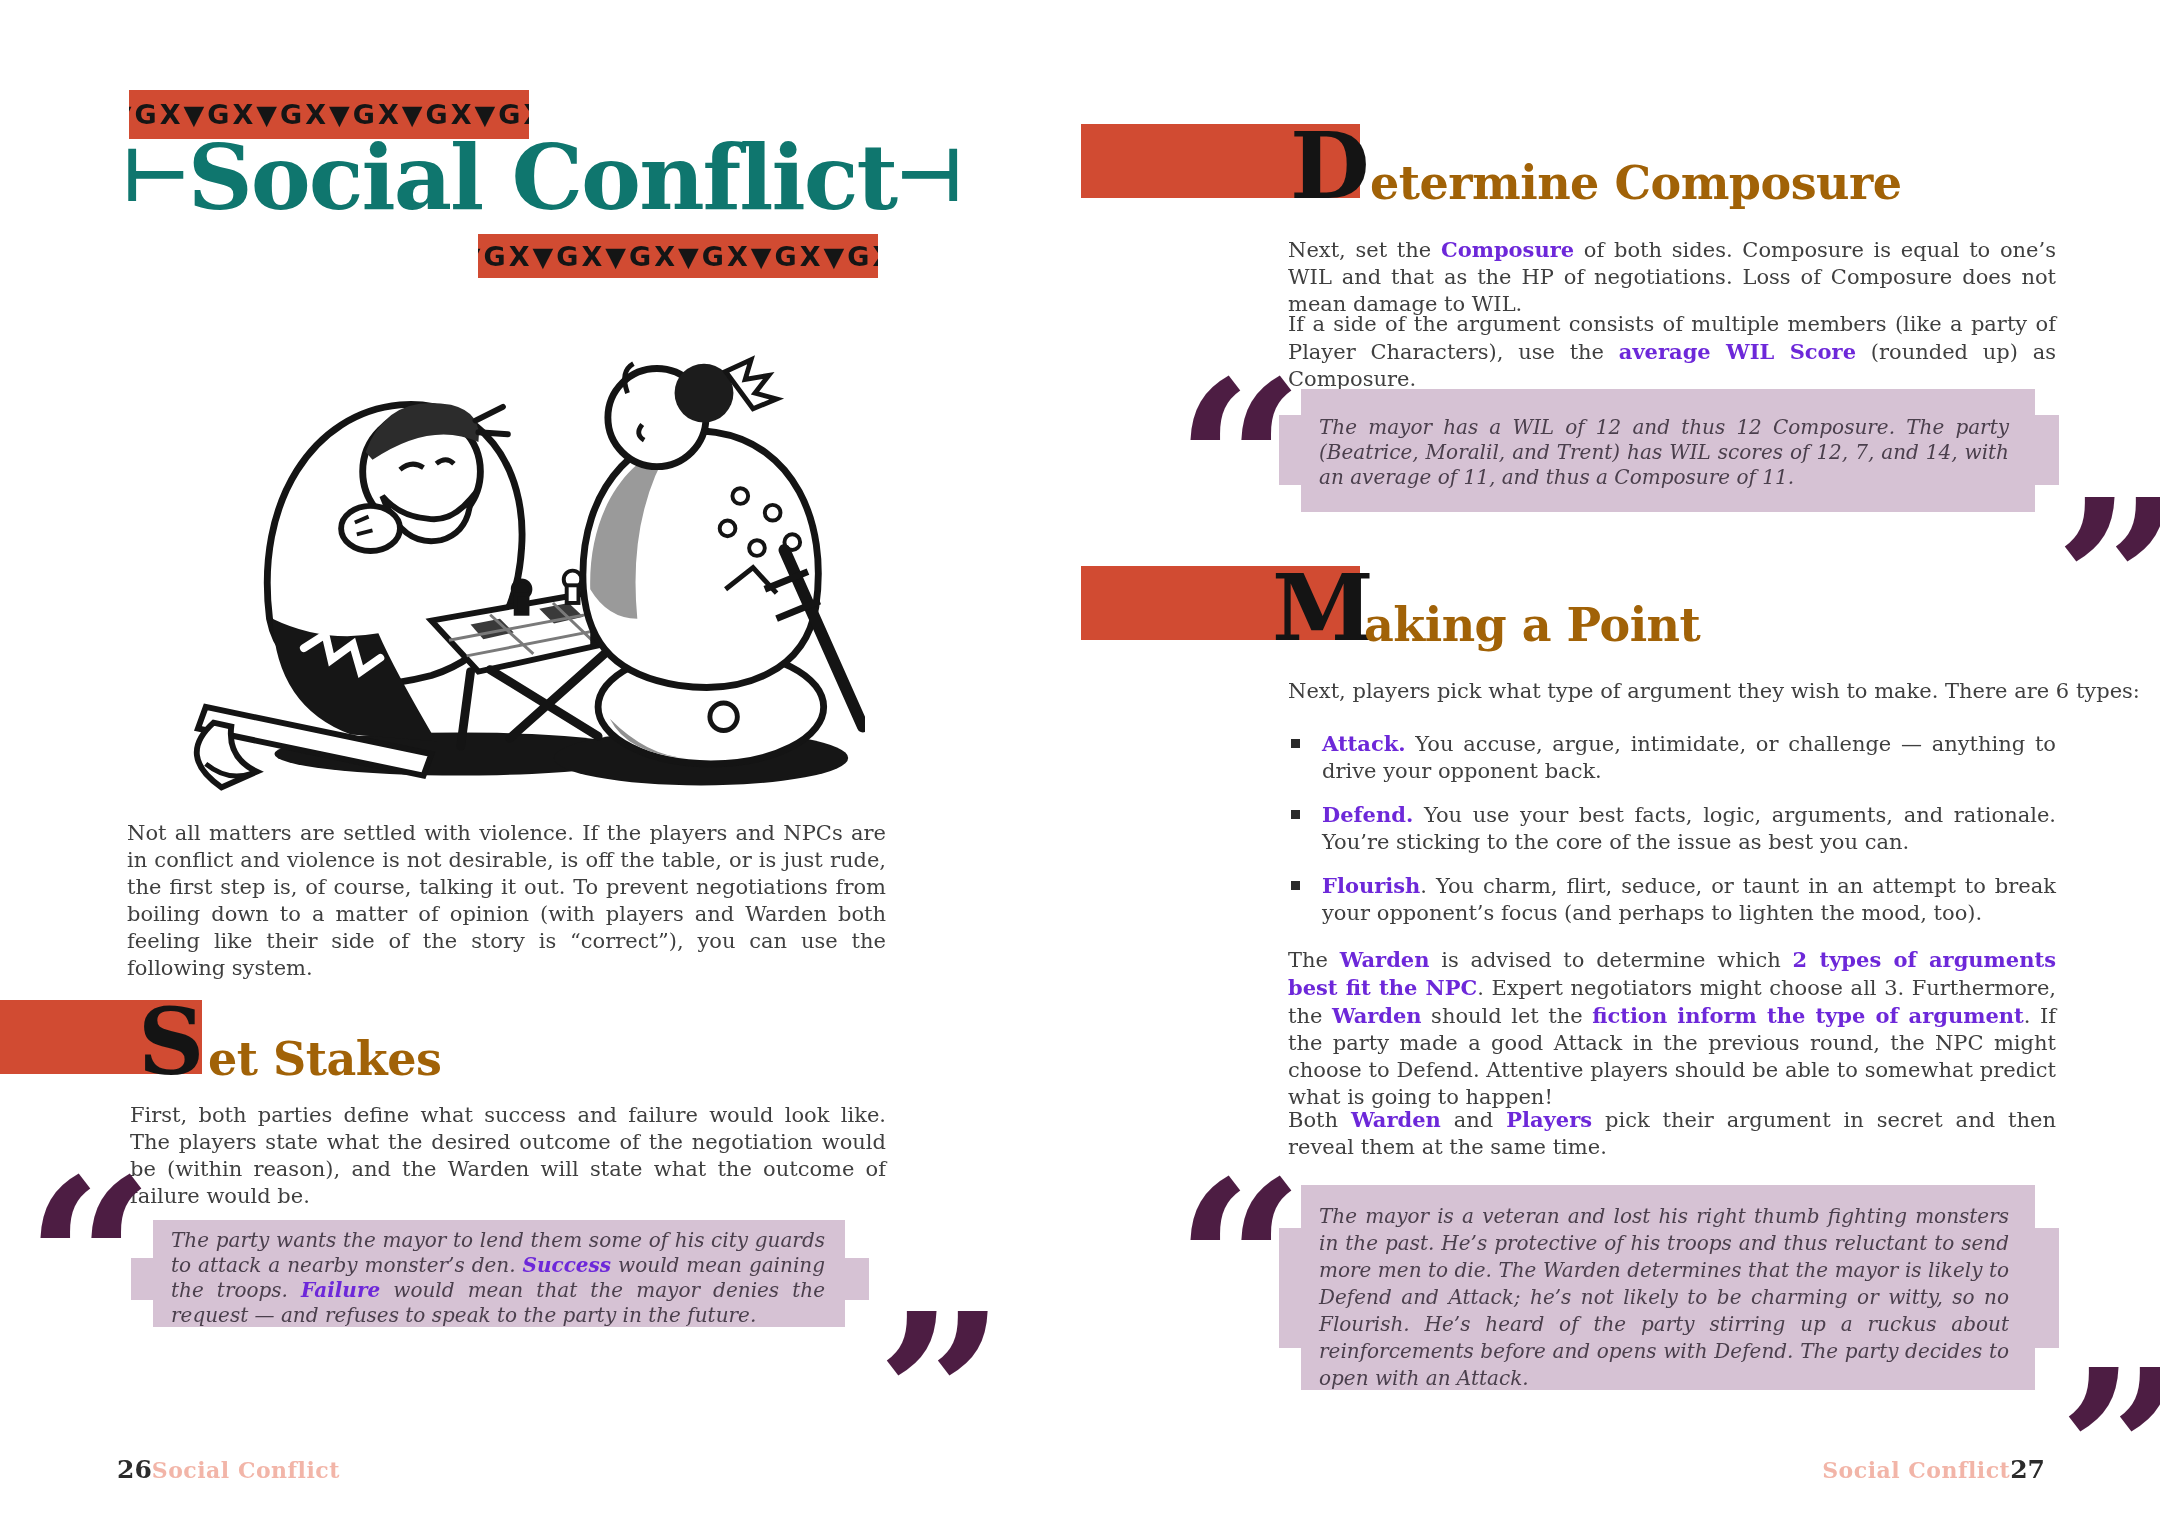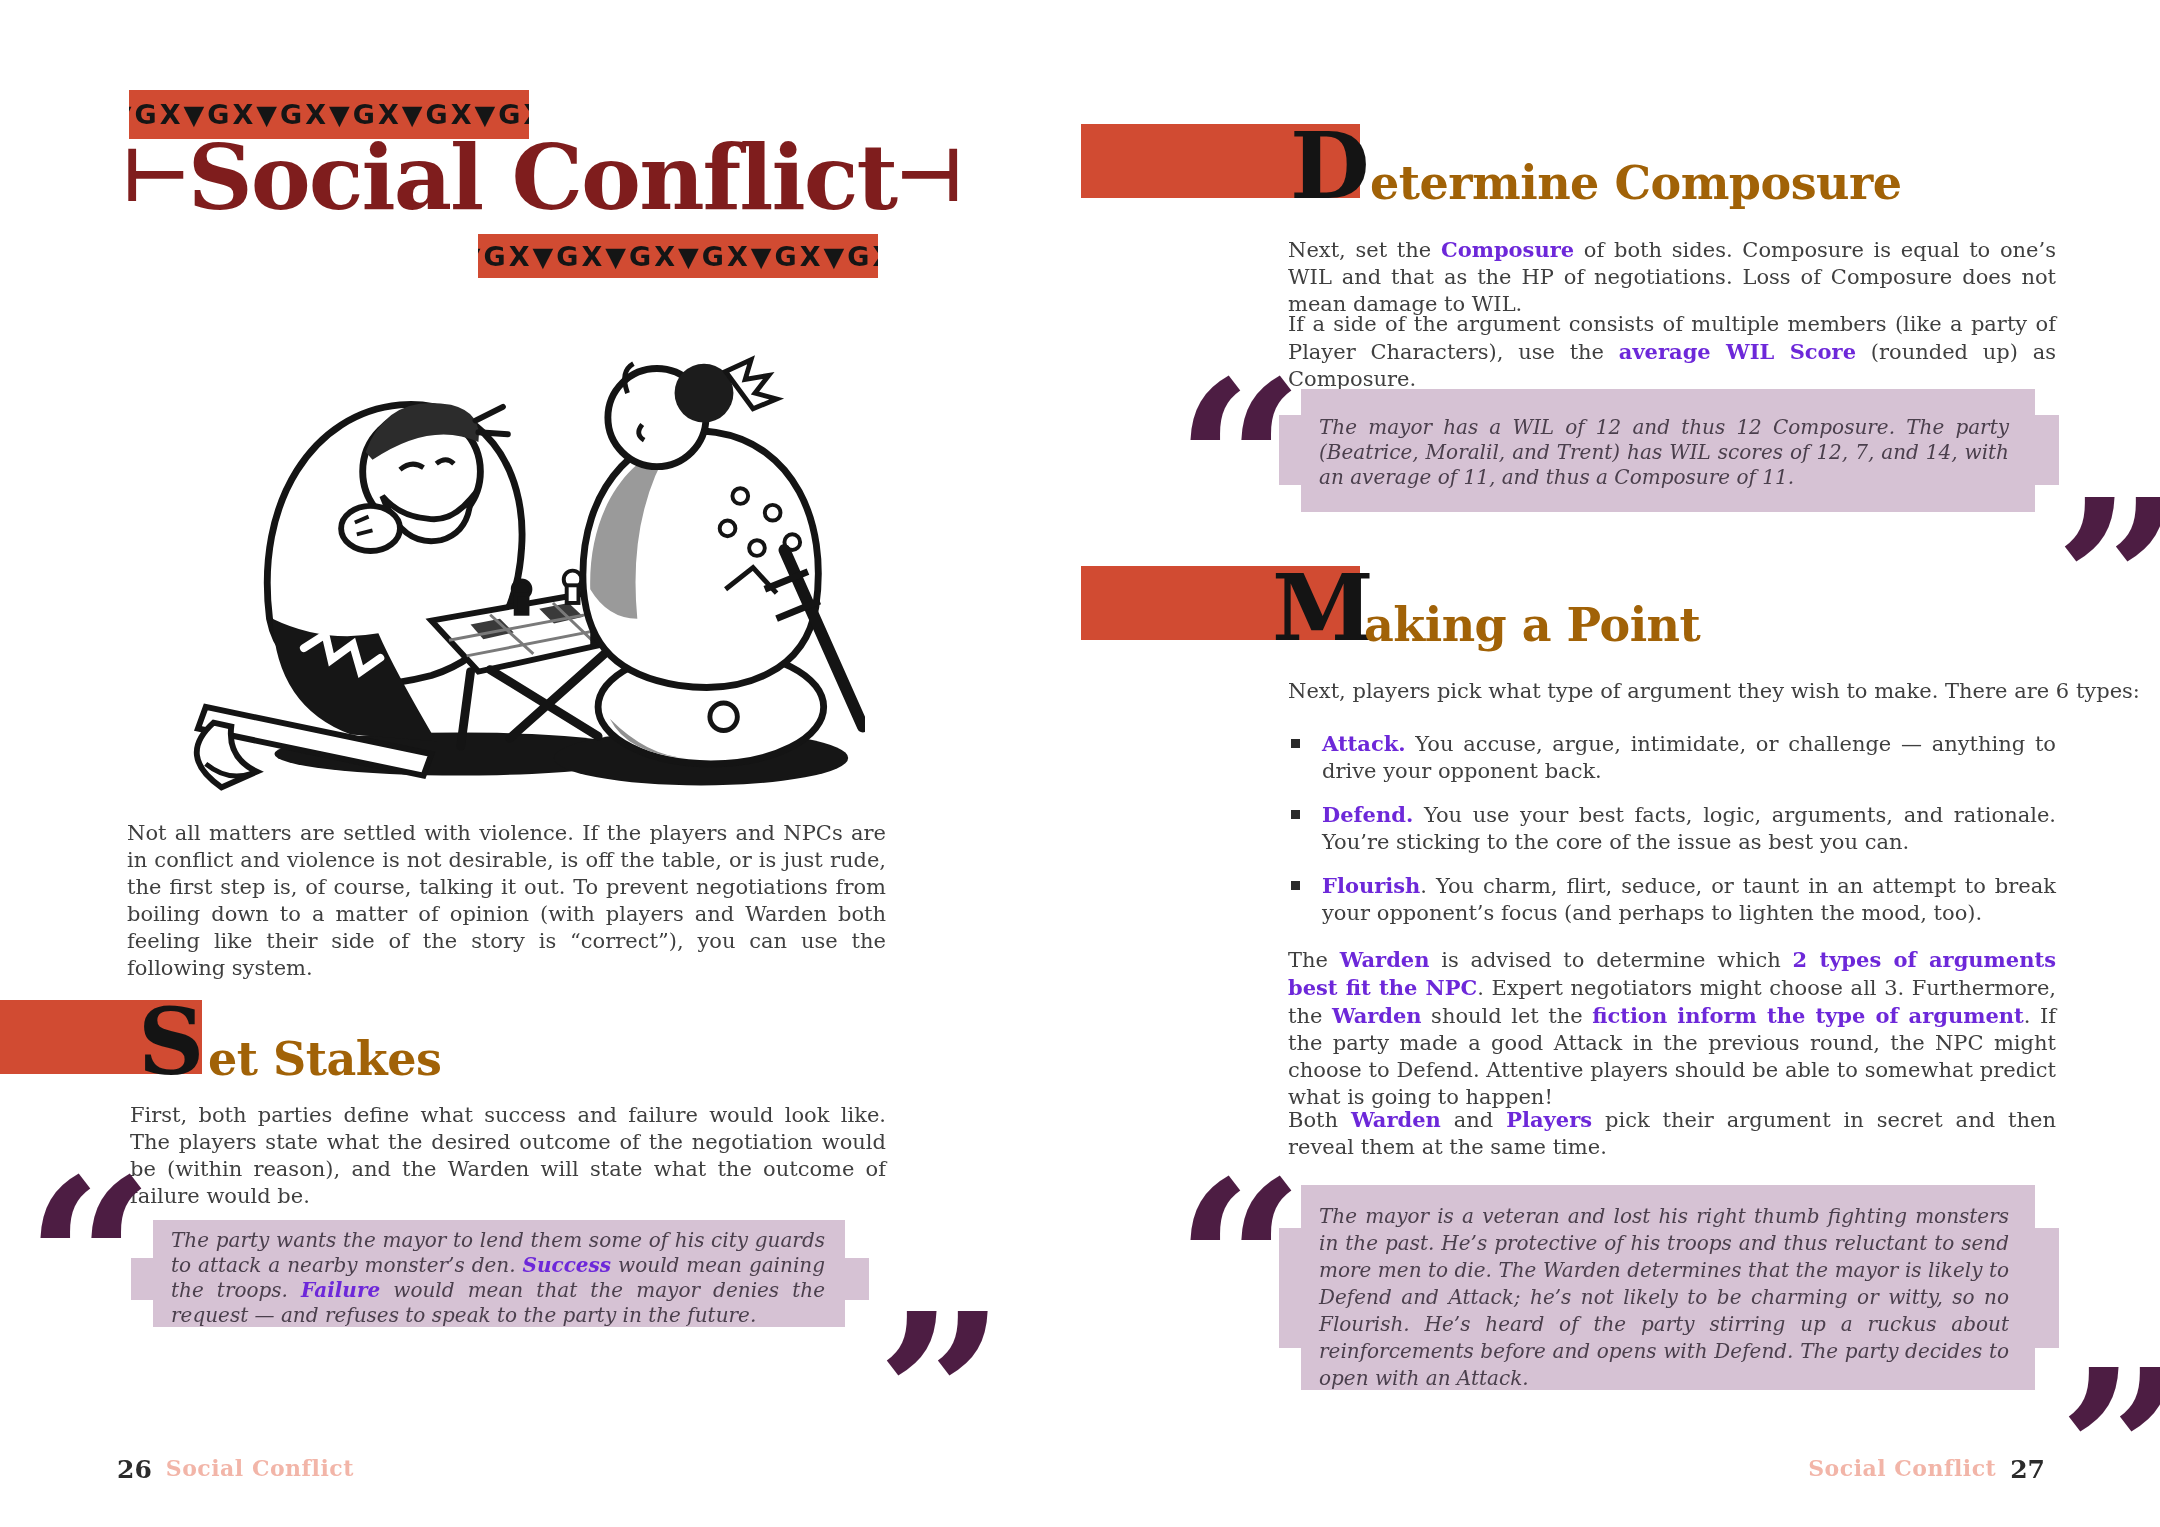--- a/index.html
+++ b/index.html
@@ -6,41 +6,41 @@
   .spread{position:relative;width:2160px;height:1527px;background:#ffffff;overflow:hidden;
           font-family:"DejaVu Serif","Liberation Serif",serif;color:#3f3f3f;}
   .abs{position:absolute;}
   .b{font-weight:bold;color:#6d28d9;}
   .i{}
   
   .ornament{background:#d14b32;color:#151515;font-family:"DejaVu Sans","Liberation Sans",sans-serif;
             font-weight:800;font-size:27px;letter-spacing:3px;text-align:center;
             overflow:hidden;white-space:nowrap;display:flex;align-items:center;justify-content:center;}
   
-  .title{font-size:90px;font-weight:700;color:#7f1d1d;letter-spacing:-2px;white-space:nowrap;line-height:1;}
+  .title{font-size:90px;font-weight:700;color:#0f766e;letter-spacing:-2px;white-space:nowrap;line-height:1;}
   .title .mark{font-family:"DejaVu Sans","Liberation Sans",sans-serif;font-weight:700;font-size:74px;
                position:relative;top:-8px;}
   
   .section-bar{background:#d14b32;}
   .dropcap{font-size:92px;font-weight:700;color:#141414;line-height:1;white-space:nowrap;}
   .heading-rest{font-size:46px;font-weight:700;color:#a16207;line-height:1;white-space:nowrap;letter-spacing:-0.5px;}
   
   .para{font-size:21px;line-height:27px;text-align:justify;}
   .para-single{font-size:21px;line-height:27px;white-space:nowrap;}
   .bullet-marker{position:absolute;width:9px;height:9px;background:#2a2a2a;}
   .bullet-text{position:absolute;font-size:21px;line-height:27px;text-align:justify;}
   
   .example{background:#d6c2d4;}
   .example .band{position:absolute;background:#d6c2d4;left:-22px;right:-24px;}
   .example .extext{position:relative;font-style:italic;font-size:20px;line-height:25px;
                    text-align:justify;color:#4a3f4c;}
   .quote{color:#4d1d43;font-size:225px;line-height:1;font-weight:700;
          font-family:"DejaVu Serif","Liberation Serif",serif;height:110px;overflow:visible;white-space:nowrap;}
   
-  .footer{font-size:23px;display:flex;align-items:flex-start;gap:14px;white-space:nowrap;}
+  .footer{font-size:23px;display:flex;align-items:center;white-space:nowrap;}
   .pagenum{font-weight:700;color:#2b2b2b;font-size:25px;}
   .footlabel{color:#f2b5a8;font-weight:700;font-size:22px;letter-spacing:0.5px;}
 </style>
 </head>
 <body>
 
 <div class="spread">
 
   <div>
 

